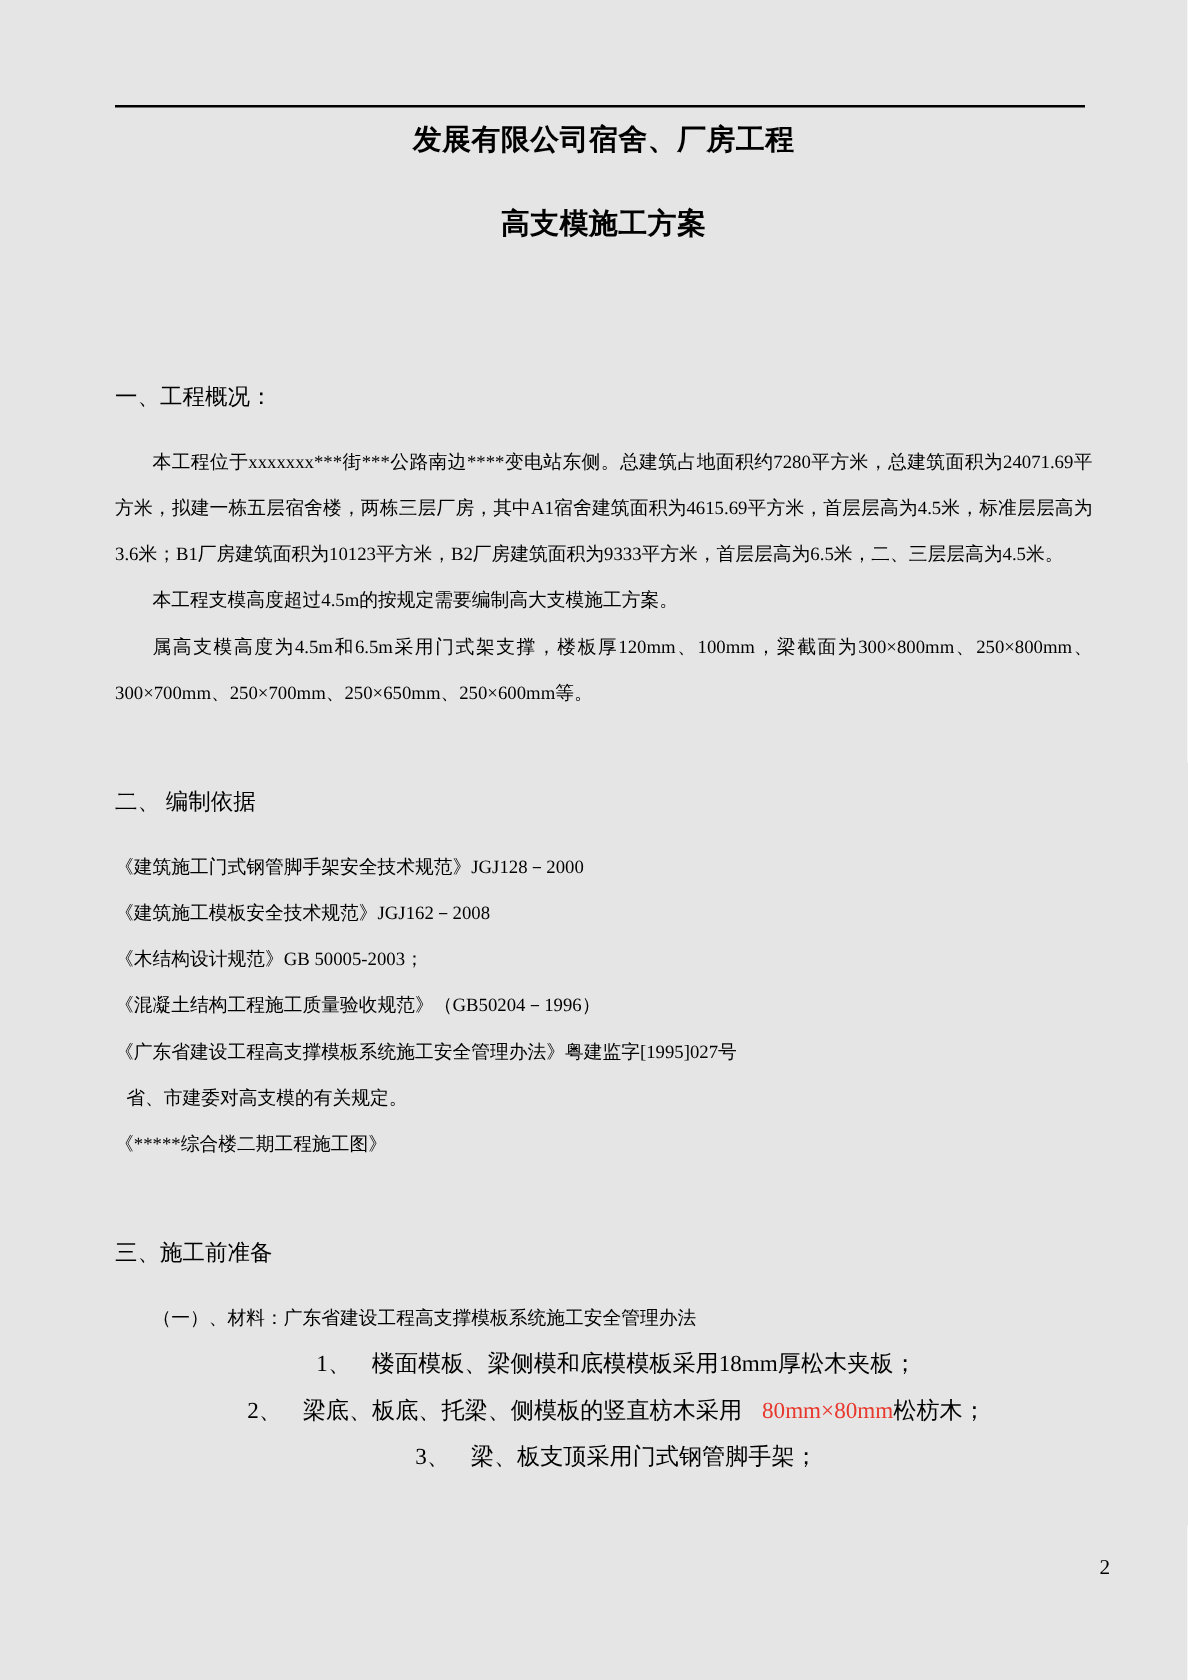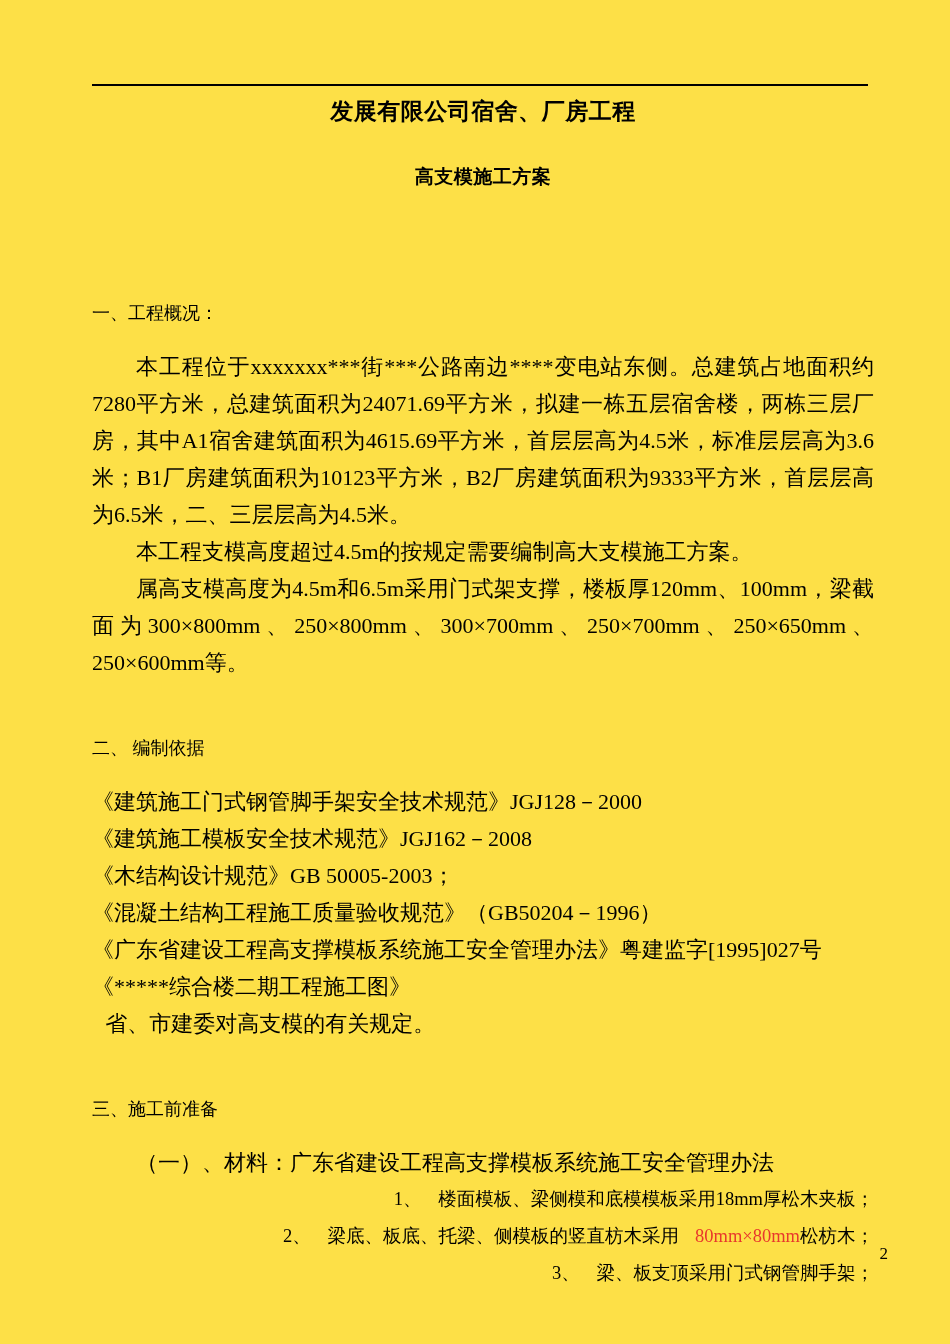--- a/index.html
+++ b/index.html
@@ -8,21 +8,21 @@
     background: #ffffff;
   }
   body {
     font-family: "Liberation Serif", "DejaVu Serif", serif;
     color: #000000;
   }
   .page {
     position: relative;
     width: 950px;
     height: 1344px;
-    background: #fde047;
+    background: #e5e5e5;
     box-sizing: border-box;
     overflow: hidden;
   }
   .header-rule {
     position: absolute;
     left: 92px;
     top: 84px;
     width: 776px;
     height: 0;
     border-top: 2px solid #000000;
@@ -38,54 +38,54 @@
     font-weight: bold;
     font-size: 23px;
     line-height: 1.0;
     letter-spacing: 0.5px;
     margin: 0;
     padding-top: 4px;
   }
   .doc-subtitle {
     text-align: center;
     font-weight: bold;
-    font-size: 19px;
+    font-size: 23px;
     line-height: 1.0;
     letter-spacing: 0.5px;
     margin: 0;
     padding-top: 44px;
   }
   .section-heading {
     font-weight: normal;
     font-size: 18px;
     line-height: 1.0;
     margin: 0;
   }
   .para {
-    font-size: 22px;
+    font-size: 15px;
     line-height: 37px;
     margin: 0;
     text-align: justify;
     text-justify: inter-ideograph;
   }
   .para.indent {
     text-indent: 2em;
   }
   .para.flush {
     text-indent: 0;
   }
   .para.small-indent {
     text-indent: 0.6em;
   }
   .list-item {
     font-size: 18.5px;
     line-height: 37px;
     margin: 0;
     text-indent: 1.1em;
-    text-align: right;
+    text-align: center;
   }
   .num-gap {
     display: inline-block;
     width: 0.9em;
   }
   .hl-red {
     color: #e8372c;
     padding-left: 16px;
   }
   .gap-s { height: 26px; }
@@ -128,22 +128,22 @@
 
     <p class="section-heading">二、 编制依据</p>
 
     <div class="gap-s"></div>
 
     <p class="para flush">《建筑施工门式钢管脚手架安全技术规范》JGJ128－2000</p>
     <p class="para flush">《建筑施工模板安全技术规范》JGJ162－2008</p>
     <p class="para flush">《木结构设计规范》GB 50005-2003；</p>
     <p class="para flush">《混凝土结构工程施工质量验收规范》（GB50204－1996）</p>
     <p class="para flush">《广东省建设工程高支撑模板系统施工安全管理办法》粤建监字[1995]027号</p>
+    <p class="para small-indent">省、市建委对高支模的有关规定。</p>
     <p class="para flush">《*****综合楼二期工程施工图》</p>
-    <p class="para small-indent">省、市建委对高支模的有关规定。</p>
 
     <div class="gap-l"></div>
 
     <p class="section-heading">三、施工前准备</p>
 
     <div class="gap-s"></div>
 
     <p class="para indent">（一）、材料：广东省建设工程高支撑模板系统施工安全管理办法</p>
 
     <p class="list-item">

